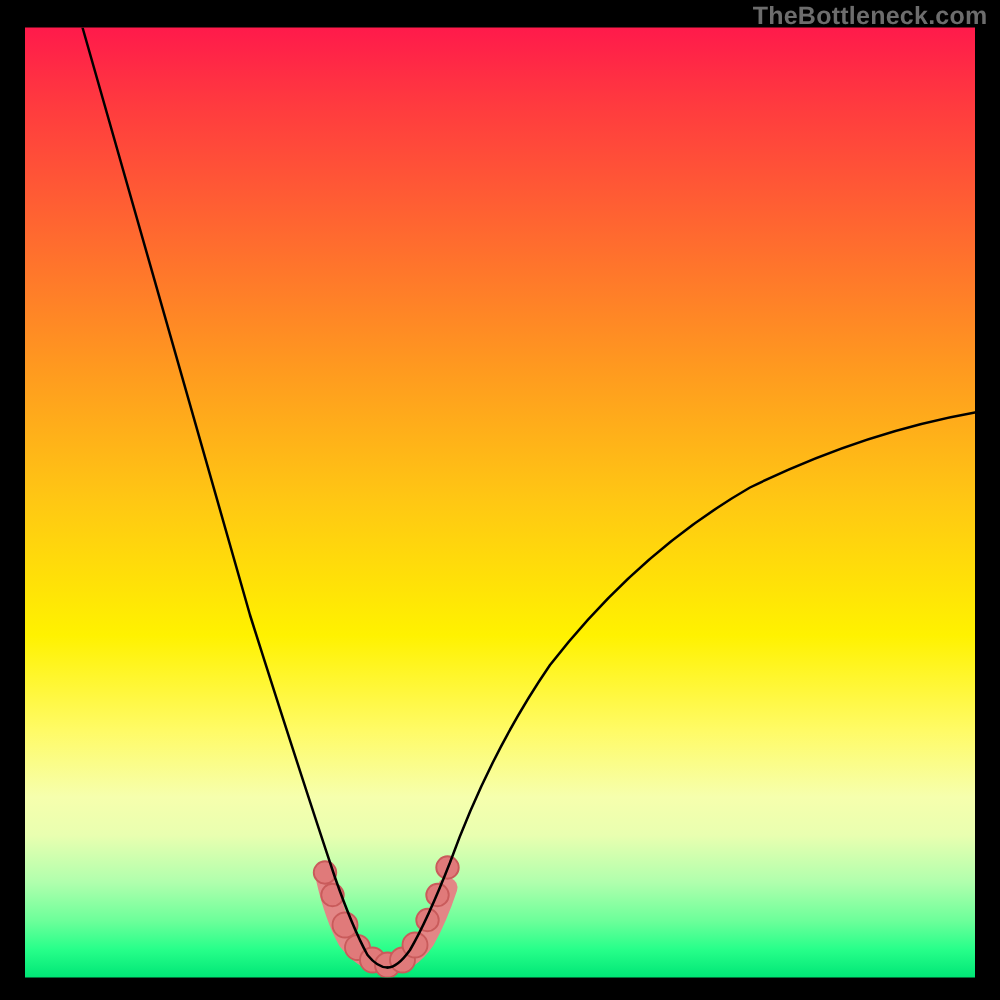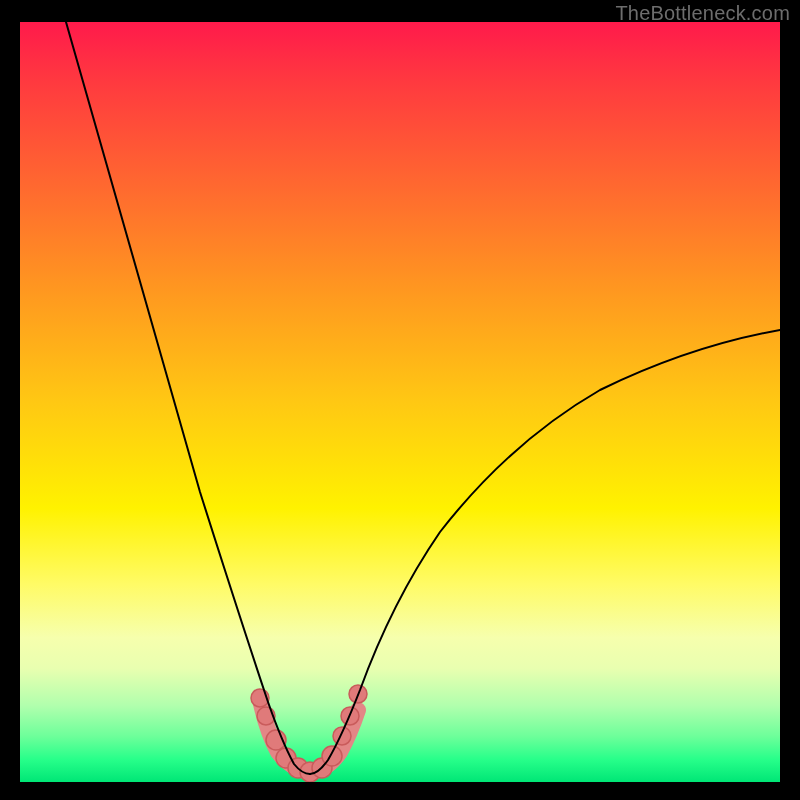--- a/index.html
+++ b/index.html
@@ -33,21 +33,21 @@
       #00e676 100%
     );
     overflow: hidden;
   }
   .watermark {
     position: absolute;
     top: 2px;
     right: 10px;
     color: #6d6d6d;
     font-size: 20px;
-    font-weight: 400;
+    font-weight: 700;
     letter-spacing: 0.2px;
     z-index: 10;
     user-select: none;
   }
   svg.curve {
     position: absolute;
     left: 0;
     top: 0;
     width: 760px;
     height: 760px;

